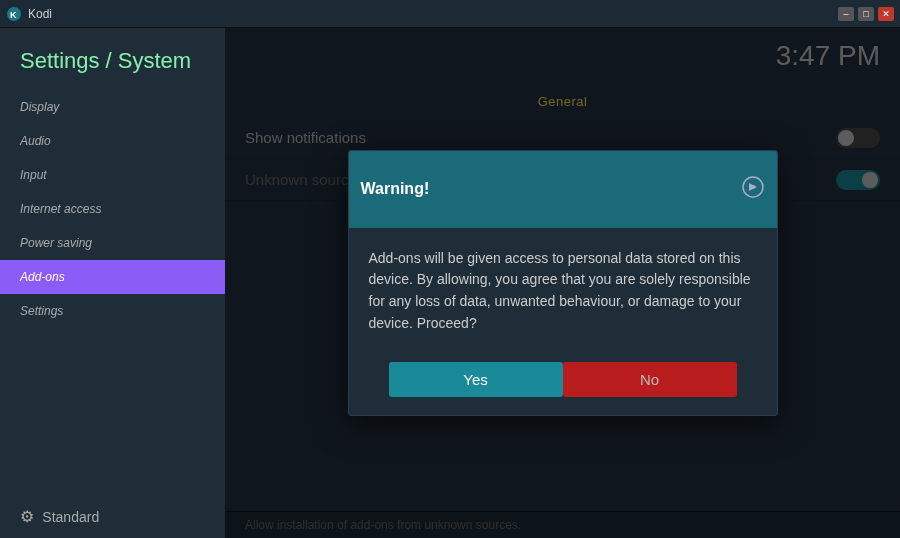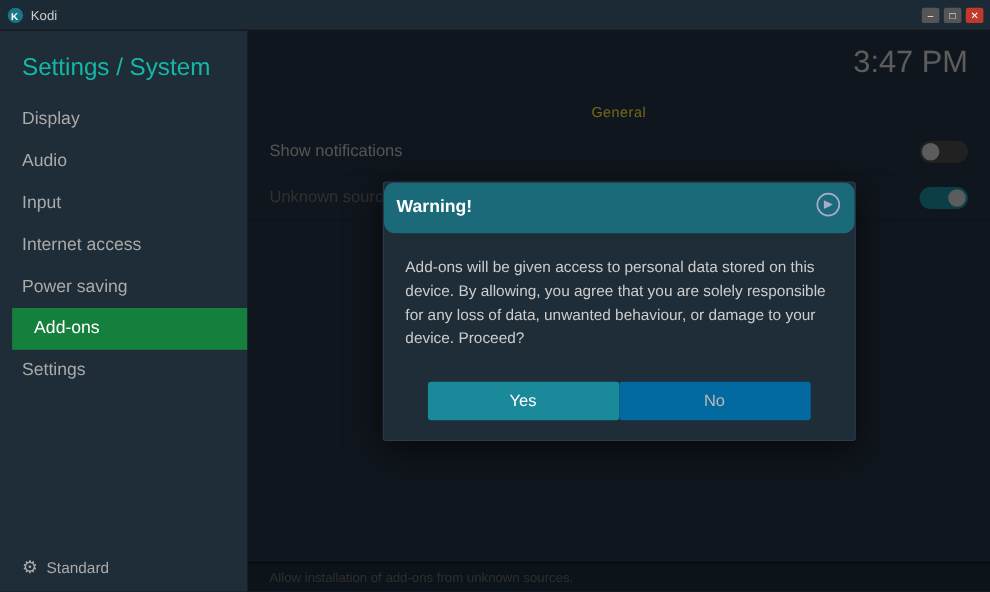--- a/index.html
+++ b/index.html
@@ -66,37 +66,37 @@
     
     #sidebar {
       width: 225px;
       background: #1e2d38;
       display: flex;
       flex-direction: column;
       padding-top: 10px;
       flex-shrink: 0;
     }
     #page-heading {
-      color: #14b8a6;
+      color: #86efac;
       font-size: 22px;
       font-weight: normal;
       padding: 10px 28px 16px 20px;
     }
     .sidebar-item {
       padding: 10px 20px;
-      font-size: 16px;
+      font-size: 12px;
       color: #aaa;
       cursor: pointer;
       display: flex;
       align-items: center;
+      font-style: italic;
     }
     .sidebar-item.active {
-      background: #15803d;
+      background: #8b5cf6;
       color: #fff;
-      margin-left: 11px;
     }
     #sidebar-footer {
       margin-top: auto;
       padding: 12px 20px;
       display: flex;
       align-items: center;
       gap: 8px;
       color: #aaa;
       font-size: 14px;
     }
@@ -205,22 +205,21 @@
       width: 430px;
       border-radius: 3px;
       overflow: hidden;
       box-shadow: 0 8px 32px rgba(0,0,0,0.6);
     }
     #dialog-titlebar {
       background: #1a6a7a;
       display: flex;
       align-items: center;
       justify-content: space-between;
-      padding: 8px 12px;
-      border-radius: 10px;
+      padding: 24px 12px;
     }
     #dialog-title-text {
       color: #fff;
       font-size: 16px;
       font-weight: bold;
     }
     #dialog-kodi-logo {
       color: #cce;
       font-size: 20px;
     }
@@ -244,21 +243,21 @@
       border-radius: 3px;
       font-size: 15px;
       cursor: pointer;
       text-align: center;
     }
     .dialog-btn.yes {
       background: #1a8a9a;
       color: #fff;
     }
     .dialog-btn.no {
-      background: #0369a1;
+      background: #b91c1c;
       color: #bbb;
     }
   </style>
 </head>
 <body>
 
 <div id="titlebar">
   <div id="titlebar-left">
     <svg id="kodi-icon" viewBox="0 0 16 16" xmlns="http://www.w3.org/2000/svg">
       <circle cx="8" cy="8" r="7" fill="#1a8a9a" opacity="0.8"></circle>

